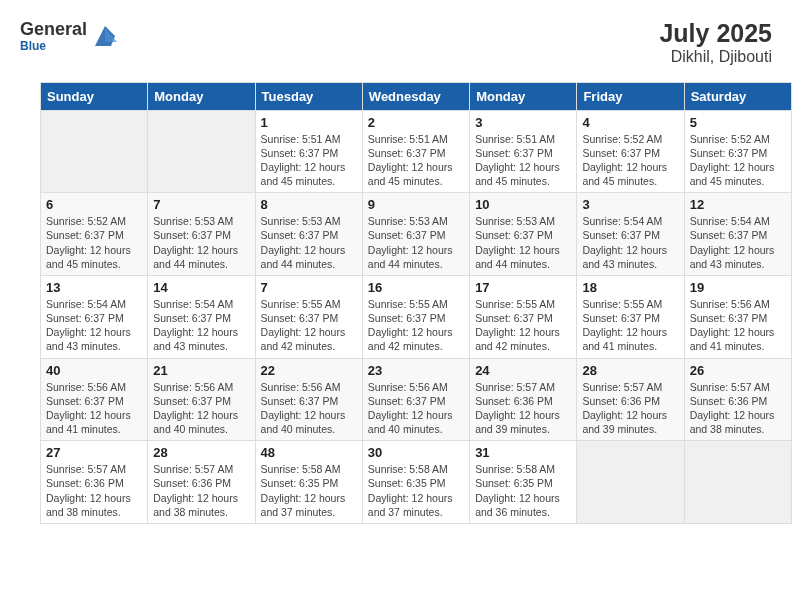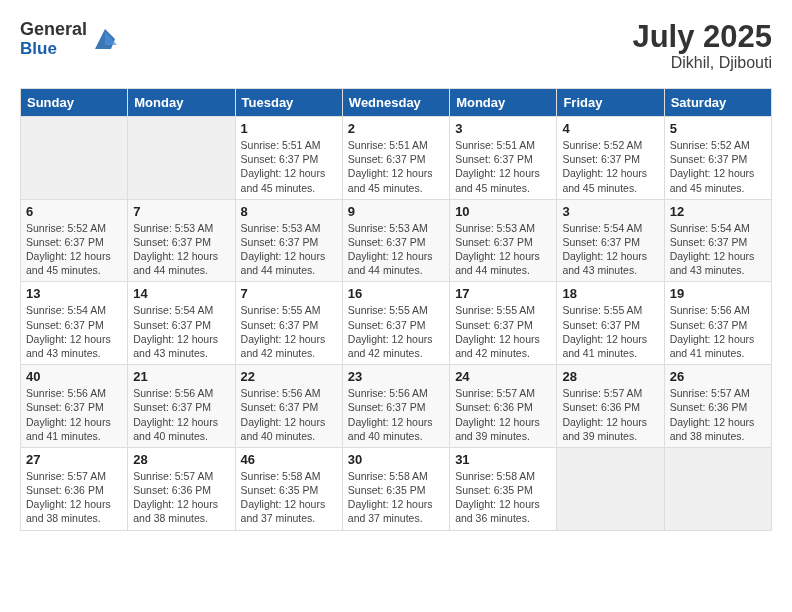--- a/index.html
+++ b/index.html
@@ -25,46 +25,47 @@
       display: flex;
       flex-direction: column;
       line-height: 1.1;
     }
     .logo-general {
       font-size: 18px;
       font-weight: bold;
       color: #333;
     }
     .logo-blue {
-      font-size: 17px;
+      font-size: 12px;
       font-weight: bold;
       color: #1a5fa8;
     }
     .logo-icon {
       width: 28px;
       height: 28px;
       margin-left: 4px;
     }
     .title-block {
       text-align: right;
     }
     .title-month {
-      font-size: 31px;
+      font-size: 25px;
       font-weight: bold;
       color: #333;
       line-height: 1.1;
     }
     .title-location {
       font-size: 16px;
       color: #404040;
     }
     table {
       width: 100%;
       border-collapse: collapse;
       font-size: 11px;
+      margin-left: 20px;
     }
     thead tr th {
       background-color: #1a5fa8;
       color: #fff;
       text-align: left;
       padding: 6px 6px;
       font-size: 13px;
       font-weight: bold;
       border: 1px solid #ddd;
     }
@@ -301,21 +302,21 @@
 Sunset: 6:36 PM
 Daylight: 12 hours and 38 minutes.</div>
         </td>
         <td>
           <span class="day-num">28</span>
           <div class="day-info" style="white-space: pre-line;">Sunrise: 5:57 AM
 Sunset: 6:36 PM
 Daylight: 12 hours and 38 minutes.</div>
         </td>
         <td>
-          <span class="day-num">46</span>
+          <span class="day-num">48</span>
           <div class="day-info" style="white-space: pre-line;">Sunrise: 5:58 AM
 Sunset: 6:35 PM
 Daylight: 12 hours and 37 minutes.</div>
         </td>
         <td>
           <span class="day-num">30</span>
           <div class="day-info" style="white-space: pre-line;">Sunrise: 5:58 AM
 Sunset: 6:35 PM
 Daylight: 12 hours and 37 minutes.</div>
         </td>

